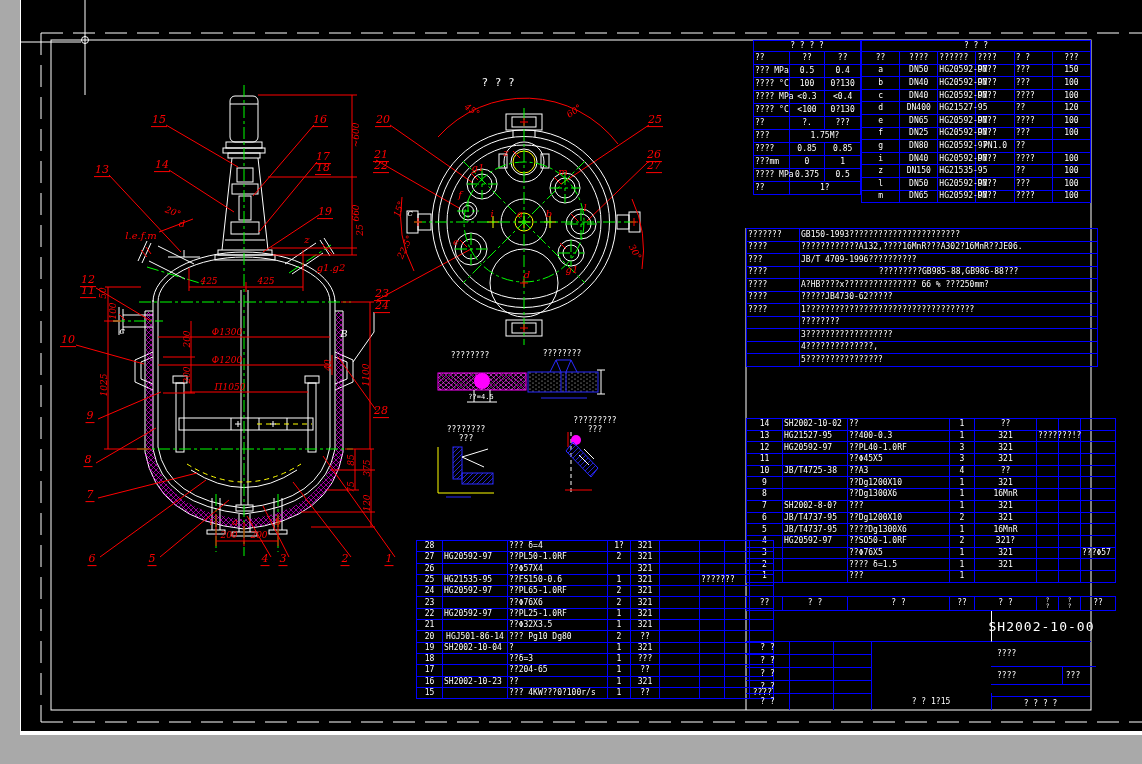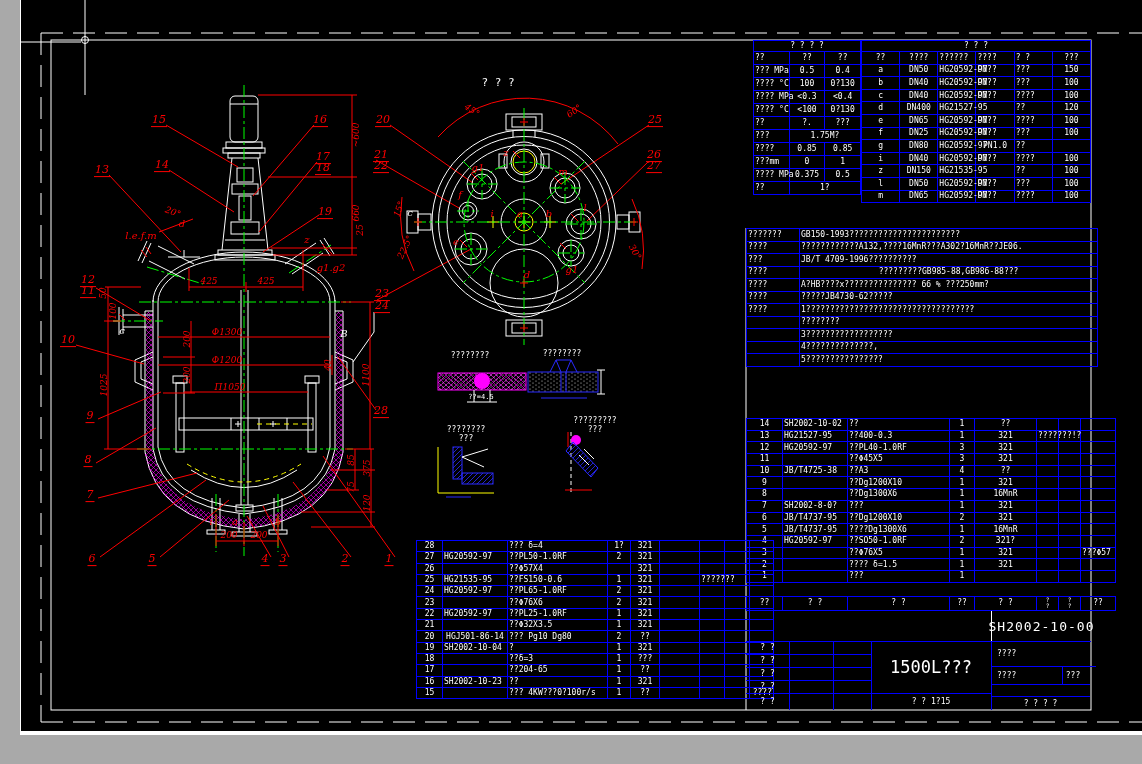--- a/index.html
+++ b/index.html
@@ -765,21 +765,20 @@
       <div class="tb-cell" style="left:87px;top:43px;width:38px;height:13px"></div>
       <div class="tb-cell" style="left:0;top:56px;width:43px;height:13px">? ?</div>
       <div class="tb-cell" style="left:43px;top:56px;width:44px;height:13px"></div>
       <div class="tb-cell" style="left:87px;top:56px;width:38px;height:13px"></div>
       <div class="tb-cell" style="left:0;top:69px;width:43px;height:13px">? ?</div>
       <div class="tb-cell" style="left:43px;top:69px;width:44px;height:13px"></div>
       <div class="tb-cell" style="left:87px;top:69px;width:38px;height:13px"></div>
       <div class="tb-cell" style="left:0;top:82px;width:43px;height:17px;border-bottom:none">? ?</div>
       <div class="tb-cell" style="left:43px;top:82px;width:44px;height:17px;border-bottom:none"></div>
       <div class="tb-cell" style="left:87px;top:82px;width:38px;height:17px;border-bottom:none"></div>
-      <div class="tb-cell" style="left:125px;top:30px;width:120px;height:52px;font-size:17px">1500L???</div>
       <div class="tb-cell" style="left:125px;top:82px;width:120px;height:17px;border-bottom:none">?    ?    1?15</div>
       <div class="tb-cell" style="left:245px;top:30px;width:99px;height:25px;border-right:none;justify-content:flex-start;padding-left:6px">????</div>
       <div class="tb-cell" style="left:245px;top:55px;width:65px;height:18px;justify-content:flex-start;padding-left:6px">????</div>
       <div class="tb-cell" style="left:310px;top:55px;width:34px;height:18px;border-right:none">???</div>
       <div class="tb-cell" style="left:245px;top:73px;width:99px;height:12px;border-right:none"></div>
       <div class="tb-cell" style="left:245px;top:85px;width:99px;height:14px;border-right:none;border-bottom:none">?    ?      ?    ?</div>
     </div>
 
     <div id="anno">
         <span class="bal" style="left: 158px; top: 121px;">15</span>

